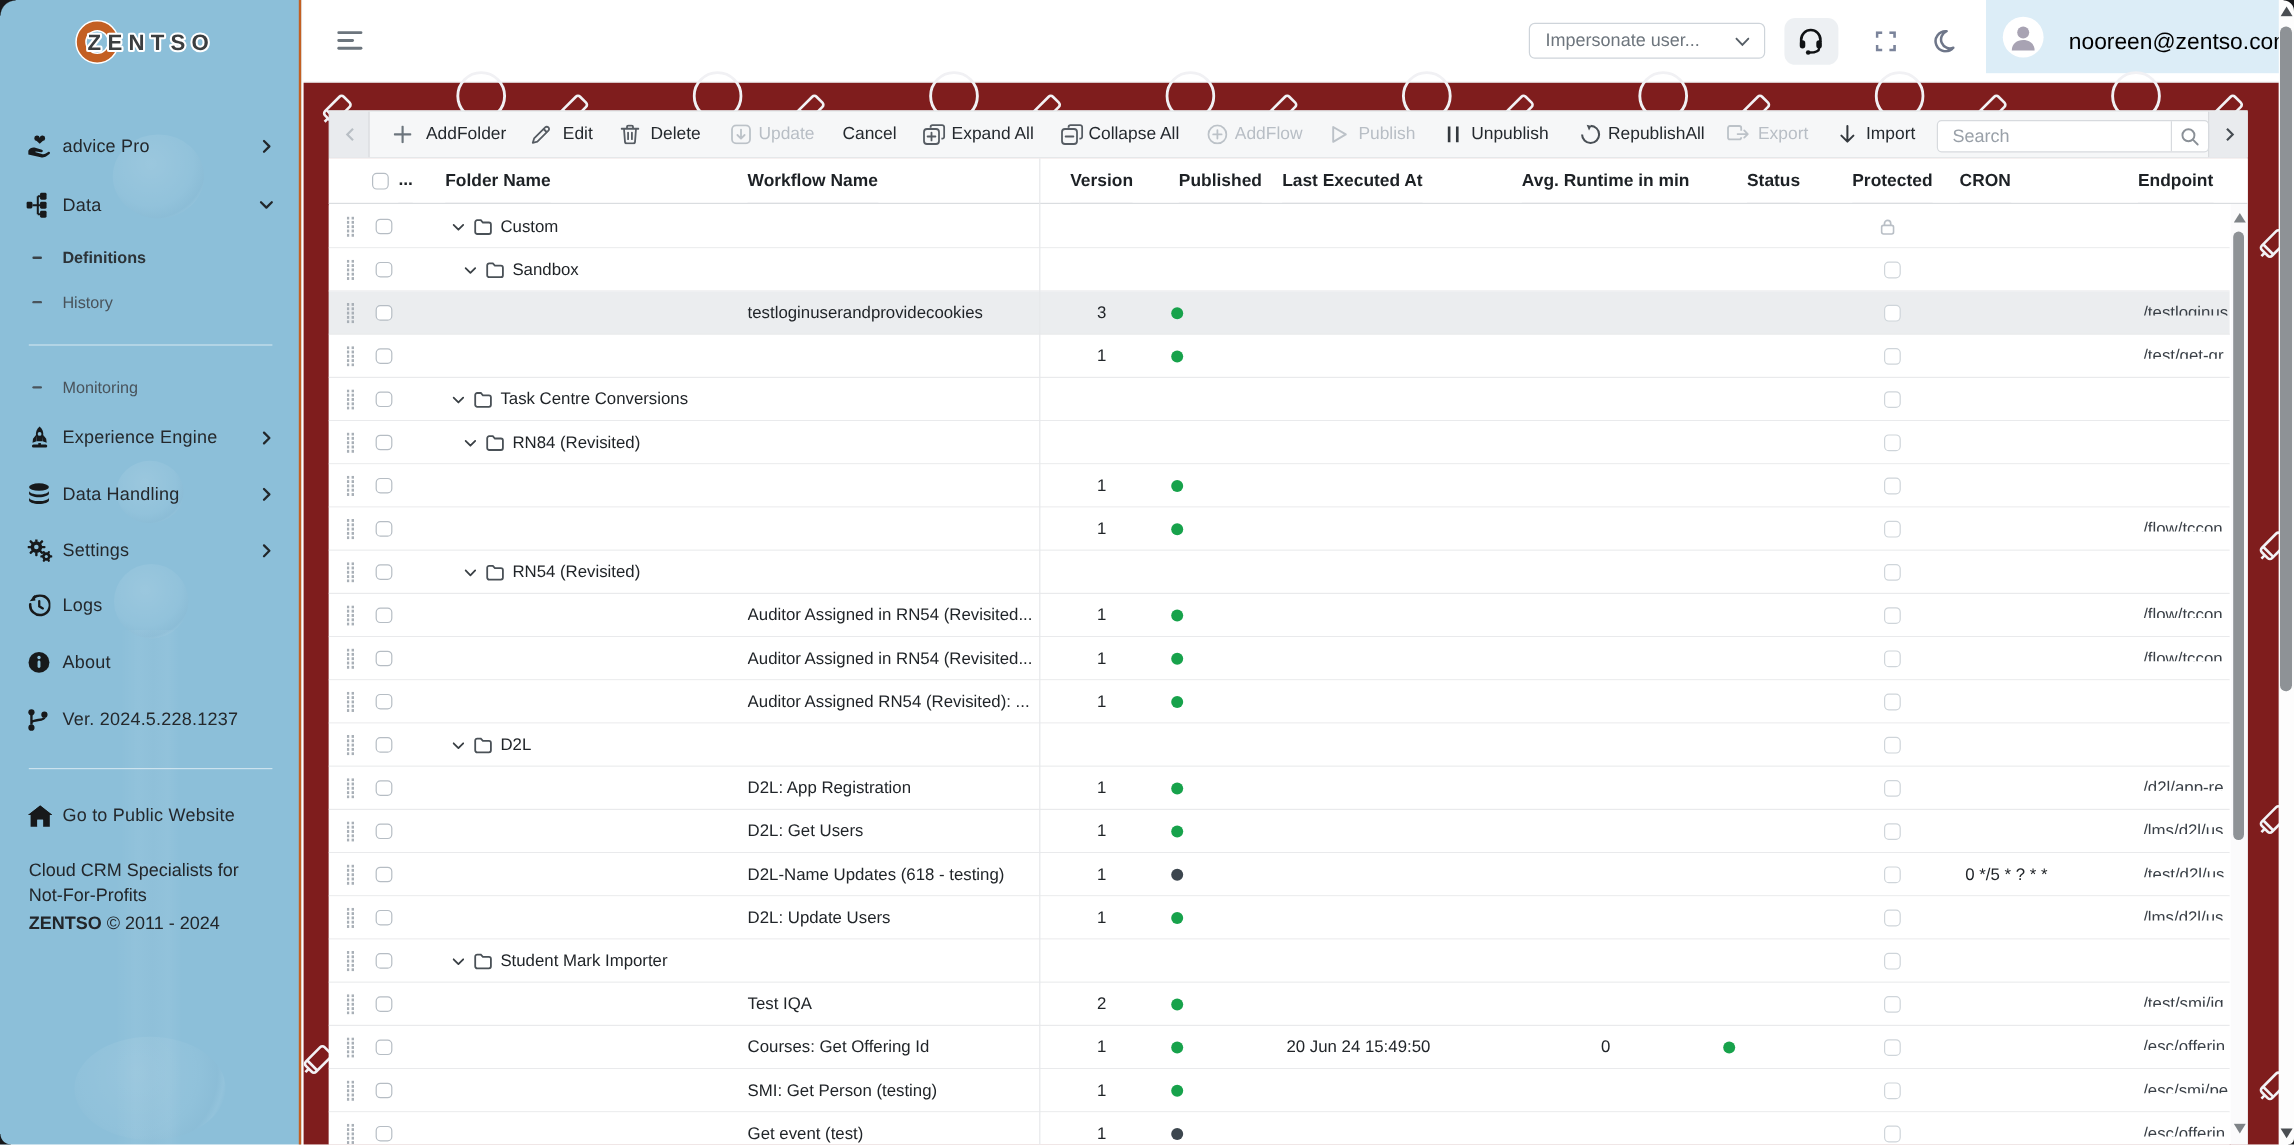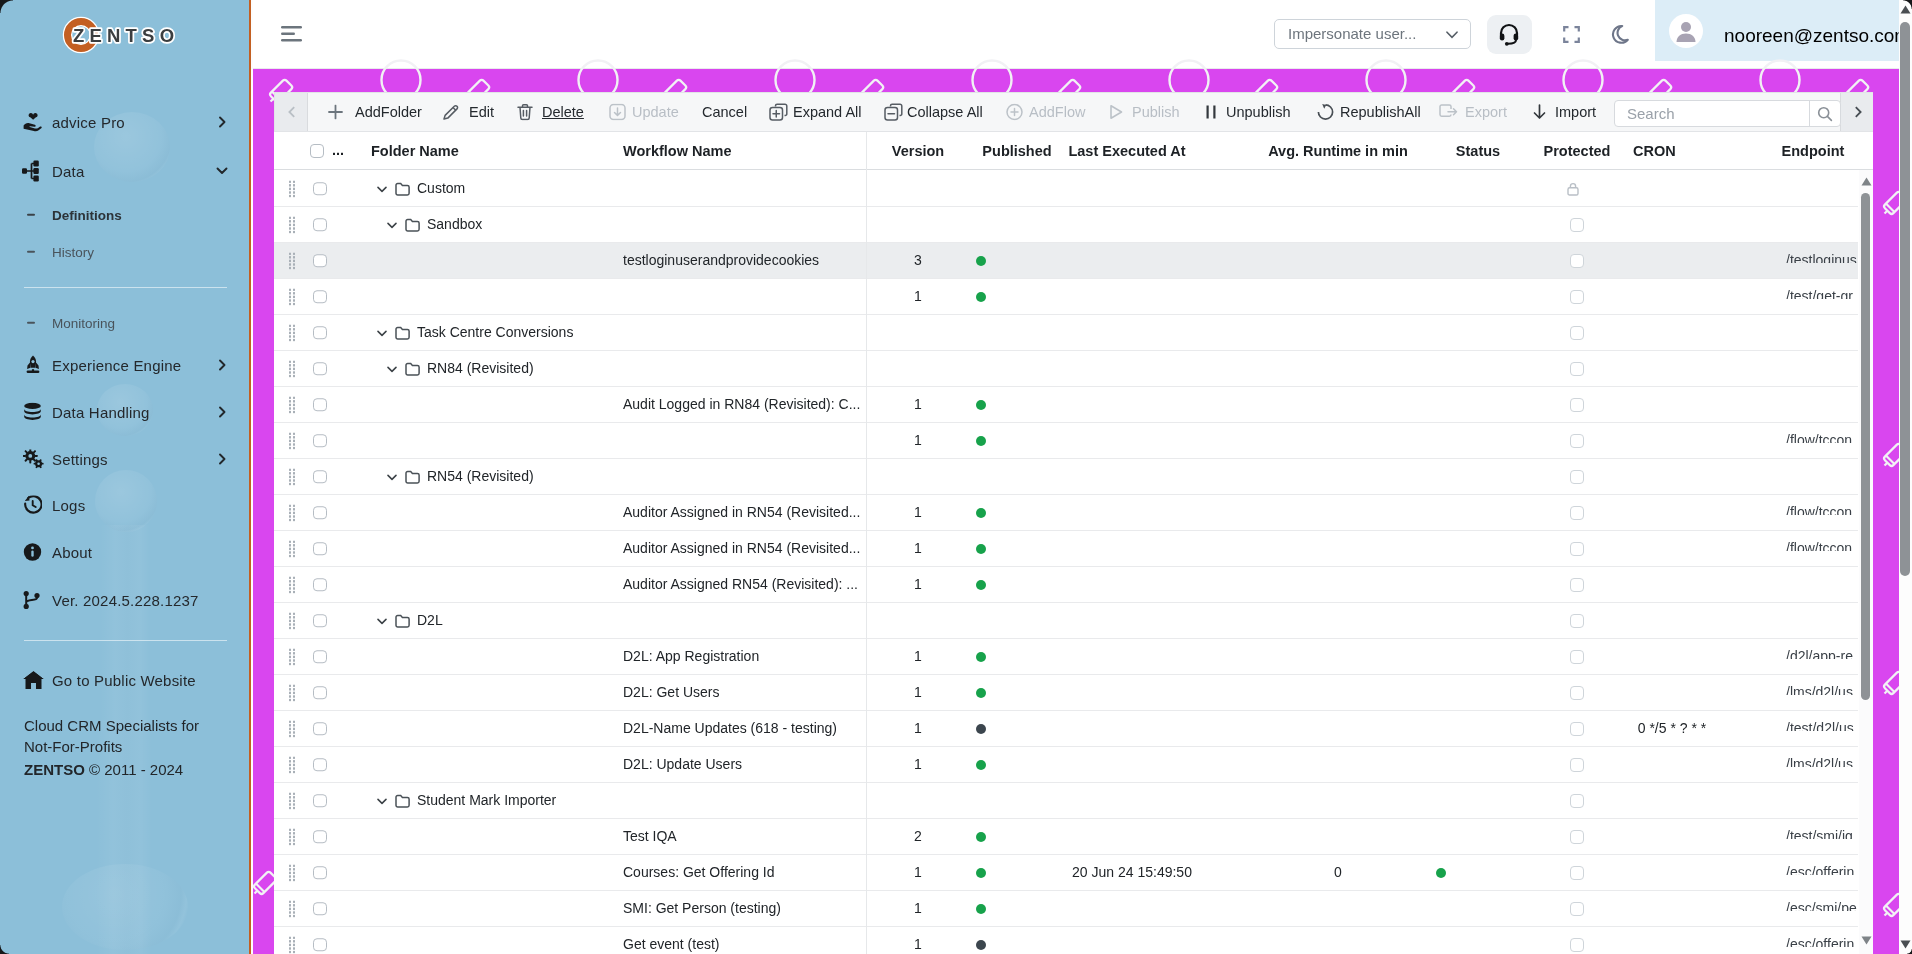--- a/index.html
+++ b/index.html
@@ -24,21 +24,21 @@
 
 #topbar{position:absolute;left:253px;top:0;width:1659px;height:69px;background:#fff;
  border-bottom:1px solid #e9eaec;}
 #imp-select{position:absolute;left:1021px;top:19px;width:197px;height:30px;border:1px solid #ced4da;
  border-radius:5px;background:#fff;color:#6d757d;font-size:15px;line-height:28px;padding-left:13px;}
 #headset-btn{position:absolute;left:1234px;top:15px;width:45px;height:39px;background:#edf0f3;border-radius:9px;}
 #userbox{position:absolute;left:1402px;top:0;width:246px;height:61px;background:#dcedf7;}
 #userbox .av{position:absolute;left:14px;top:14px;width:34px;height:34px;border-radius:50%;background:#fff;}
 #userbox .em{position:absolute;left:69px;top:25px;font-size:19px;color:#000000;}
 
-#content{position:absolute;left:253px;top:69px;width:1646px;height:885px;background:#d946ef;}
+#content{position:absolute;left:253px;top:69px;width:1646px;height:885px;background:#7f1d1d;}
 
 #toolbar{position:absolute;left:21px;top:23px;width:1599px;height:40px;background:#f6f7f8;
  border:1px solid #e2e4e7;}
 .tb-nav{position:absolute;top:0;height:38px;background:#e9ebee;}
 .tb-lbl{position:absolute;top:50%;transform:translateY(-50%);font-size:14.5px;color:#24292e;white-space:nowrap;}
 .tb-lbl.dis{color:#b8bec5;}
 #searchgrp{position:absolute;left:1339px;top:7px;width:227px;height:27px;background:#fff;
  border:1px solid #d7dade;border-radius:4px;}
 #searchgrp .ph{position:absolute;left:12px;top:4px;font-size:15px;color:#9aa1a9;}
 #searchgrp .sep{position:absolute;right:30px;top:0;width:1px;height:25px;background:#d7dade;}
@@ -366,21 +366,21 @@
         </svg>
         <div class="tb-lbl" style="left:80px;">AddFolder</div>
 <svg class="abs" style="left:167px;top:50%;transform:translateY(-50%);" width="18" height="18" viewBox="0 0 18 18" fill="none">
           <path d="M2 16 L3.1 12.4 L12.3 3.2 a1.9 1.9 0 0 1 2.7 0 a1.9 1.9 0 0 1 0 2.7 L5.8 15.1 L2 16z" stroke="#565c63" stroke-width="1.5" stroke-linejoin="round"></path>
           <path d="M11 4.5 l2.7 2.7" stroke="#565c63" stroke-width="1.5"></path>
         </svg>
         <div class="tb-lbl" style="left:194px;">Edit</div>
 <svg class="abs" style="left:242px;top:50%;transform:translateY(-50%);" width="16" height="17" viewBox="0 0 16 17" fill="none">
           <path d="M1 3.8 H15 M5.5 3.8 V2.2 a1 1 0 0 1 1-1 h3 a1 1 0 0 1 1 1 V3.8 M3 3.8 l.8 10.7 a1.6 1.6 0 0 0 1.6 1.5 h5.2 a1.6 1.6 0 0 0 1.6-1.5 L13 3.8 M6.4 7 v5.5 M9.6 7 v5.5" stroke="#565c63" stroke-width="1.5" stroke-linecap="round"></path>
         </svg>
-        <div class="tb-lbl" style="left:267px;text-decoration:underline;">Delete</div>
+        <div class="tb-lbl" style="left:267px;">Delete</div>
 <svg class="abs" style="left:334px;top:50%;transform:translateY(-50%);" width="17" height="17" viewBox="0 0 17 17" fill="none">
           <rect x="1" y="1" width="15" height="15" rx="3.5" stroke="#bcc2c8" stroke-width="1.5"></rect>
           <path d="M8.5 4.5 v7 M5.5 9 l3 3 3-3" stroke="#bcc2c8" stroke-width="1.5" stroke-linecap="round" stroke-linejoin="round"></path>
         </svg>
         <div class="tb-lbl dis" style="left:357px;">Update</div>
 <div class="tb-lbl" style="left:427px;">Cancel</div>
 <svg class="abs" style="left:494px;top:50%;transform:translateY(-50%);" width="19" height="18" viewBox="0 0 19 18" fill="none">
           <path d="M6.5 3.5 V2.8 a1.6 1.6 0 0 1 1.6-1.6 H16 a1.8 1.8 0 0 1 1.8 1.8 v7.9 a1.6 1.6 0 0 1-1.6 1.6 h-.7" stroke="#565c63" stroke-width="1.5"></path>
           <rect x="1" y="4.5" width="12.5" height="12.5" rx="2.5" stroke="#565c63" stroke-width="1.5"></rect>
           <path d="M7.25 7.5 v6.5 M4 10.75 h6.5" stroke="#565c63" stroke-width="1.5" stroke-linecap="round"></path>
@@ -584,21 +584,20 @@
             <rect x="0" y="3.6" width="2" height="2.4" fill="#a9b0b7"></rect>
             <rect x="4" y="3.6" width="2" height="2.4" fill="#a9b0b7"></rect>
             <rect x="0" y="7.2" width="2" height="2.4" fill="#a9b0b7"></rect>
             <rect x="4" y="7.2" width="2" height="2.4" fill="#a9b0b7"></rect>
             <rect x="0" y="10.8" width="2" height="2.4" fill="#a9b0b7"></rect>
             <rect x="4" y="10.8" width="2" height="2.4" fill="#a9b0b7"></rect>
             <rect x="0" y="14.4" width="2" height="2.4" fill="#a9b0b7"></rect>
             <rect x="4" y="14.4" width="2" height="2.4" fill="#a9b0b7"></rect>
           </svg>
 <div class="cb" style="left:39px;width:13.5px;height:13.5px;"></div>
-<div class="cell" style="left:349px;max-width:241px;overflow:hidden;">Audit Logged in RN84 (Revisited): C...</div>
 <div class="cell" style="left:644px;transform:translateX(-50%);">1</div>
 <div class="dot g" style="left:707px;"></div>
 <div class="cb lite" style="left:1296px;"></div>
 </div>
 <div class="row" style="top:291px;">
 <svg class="abs" style="left:15px;top:50%;transform:translateY(-50%)" width="7" height="17" viewBox="0 0 7 17" fill="none">
             <rect x="0" y="0" width="2" height="2.4" fill="#a9b0b7"></rect>
             <rect x="4" y="0" width="2" height="2.4" fill="#a9b0b7"></rect>
             <rect x="0" y="3.6" width="2" height="2.4" fill="#a9b0b7"></rect>
             <rect x="4" y="3.6" width="2" height="2.4" fill="#a9b0b7"></rect>

